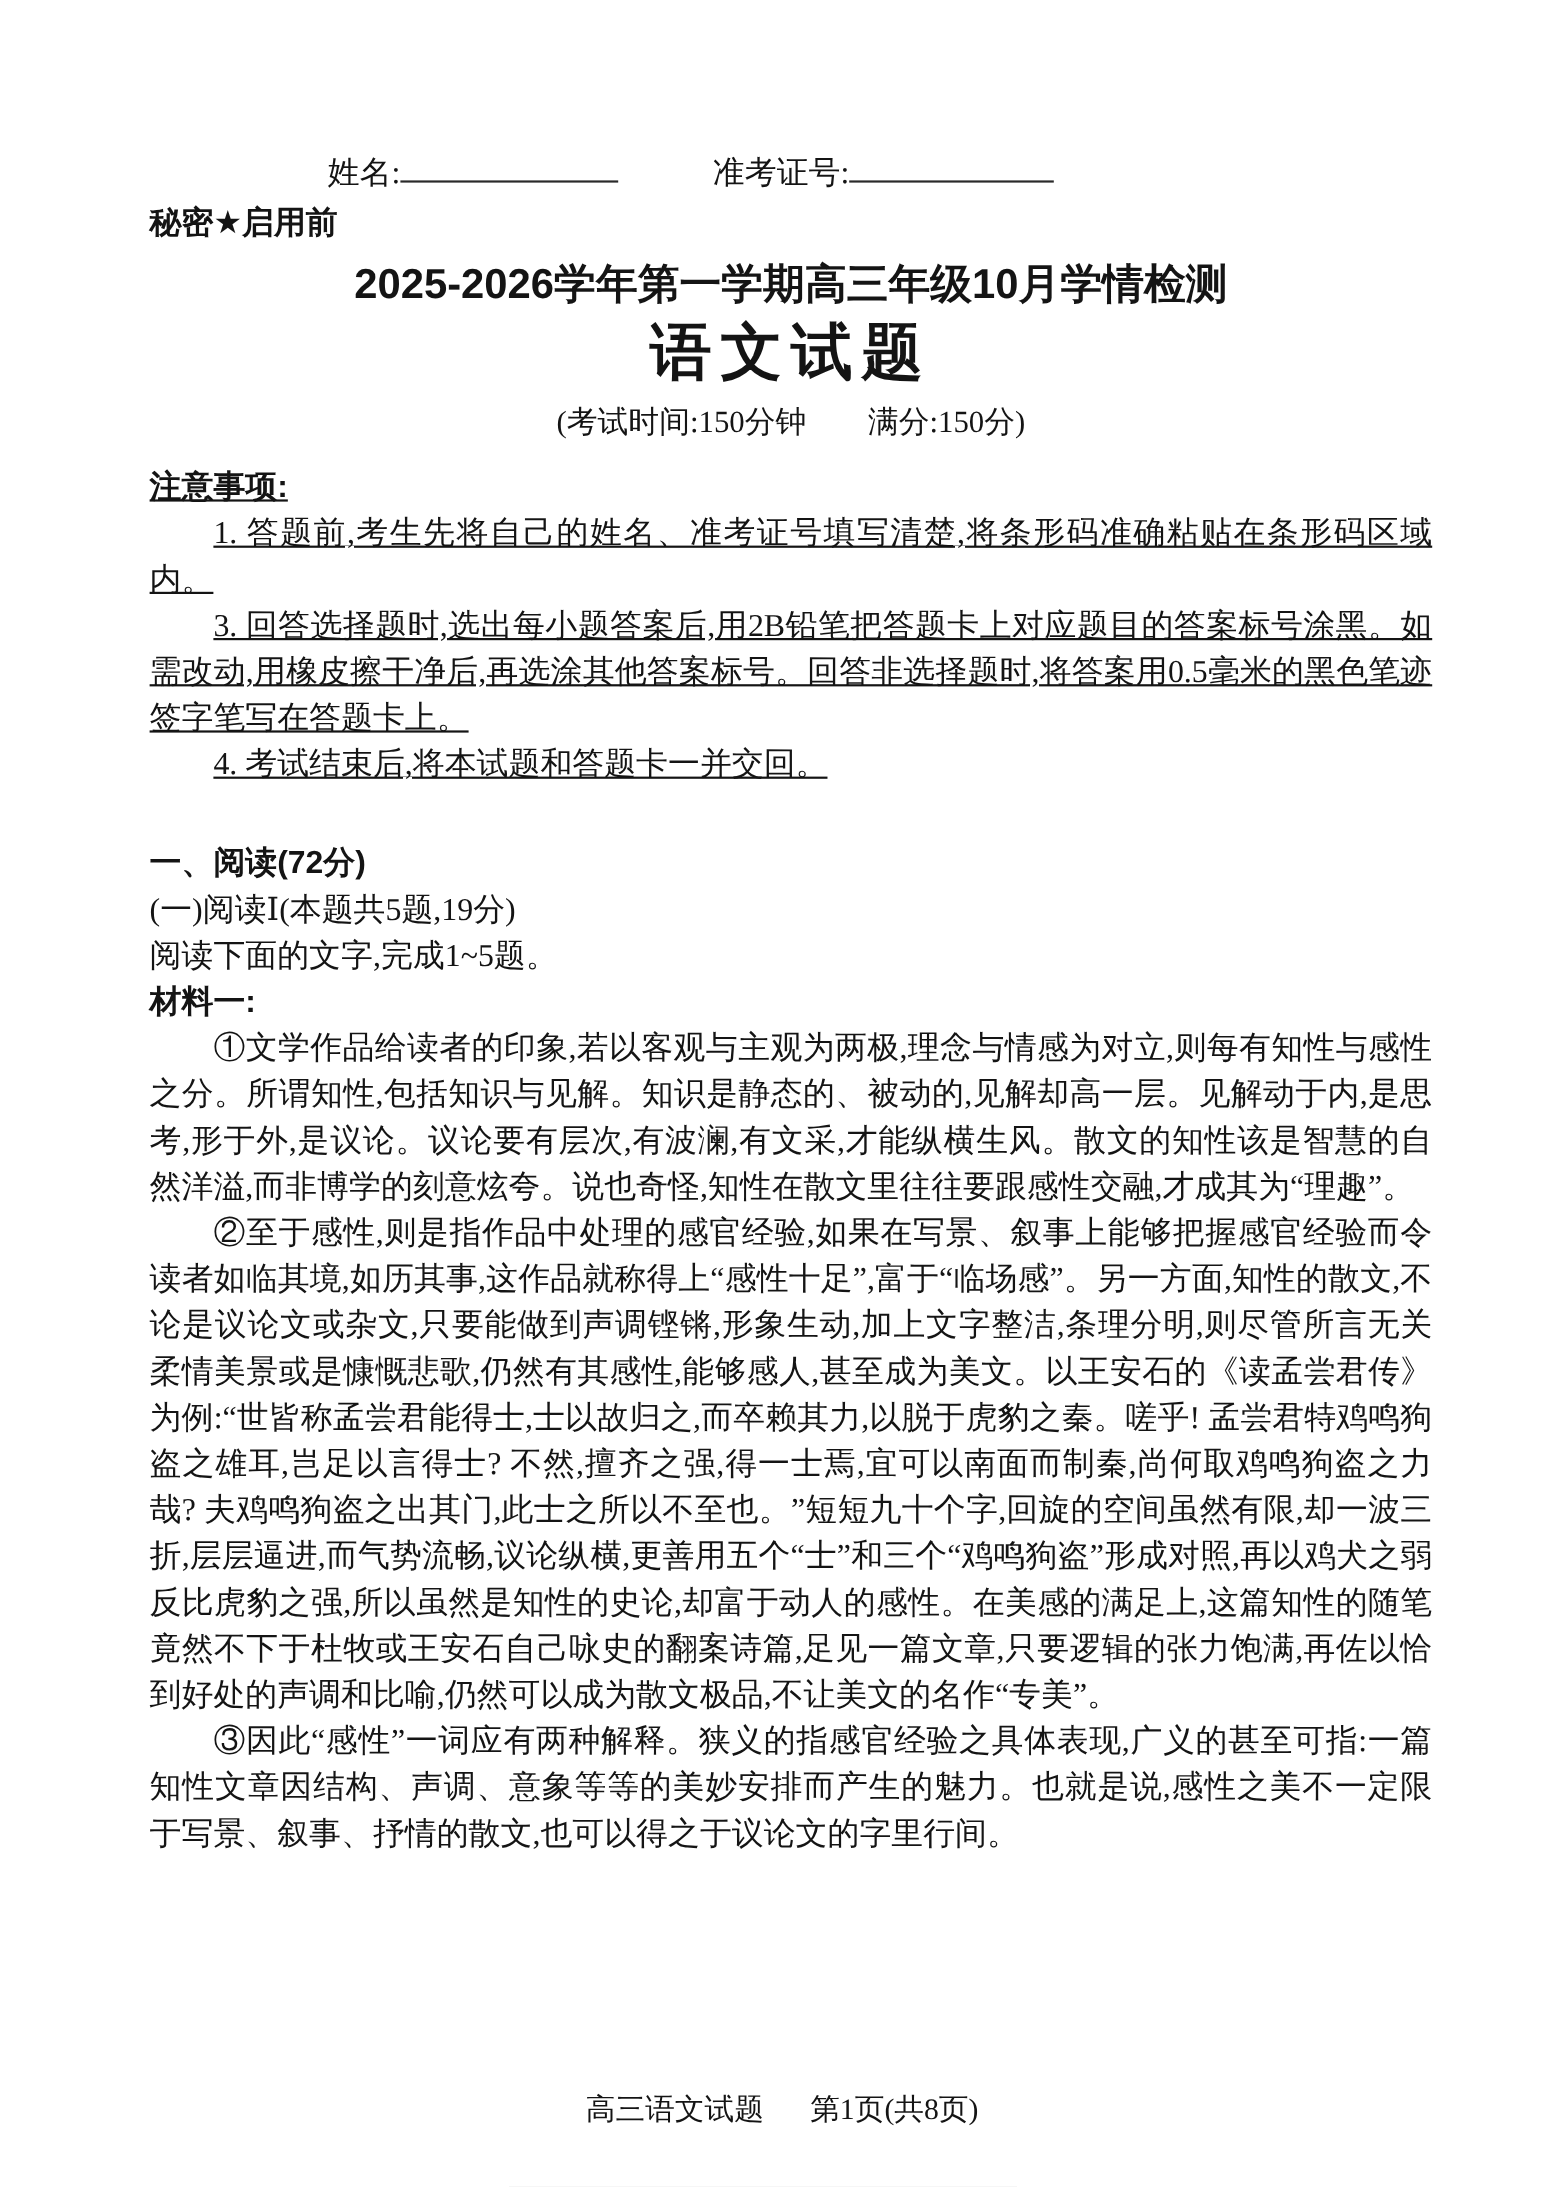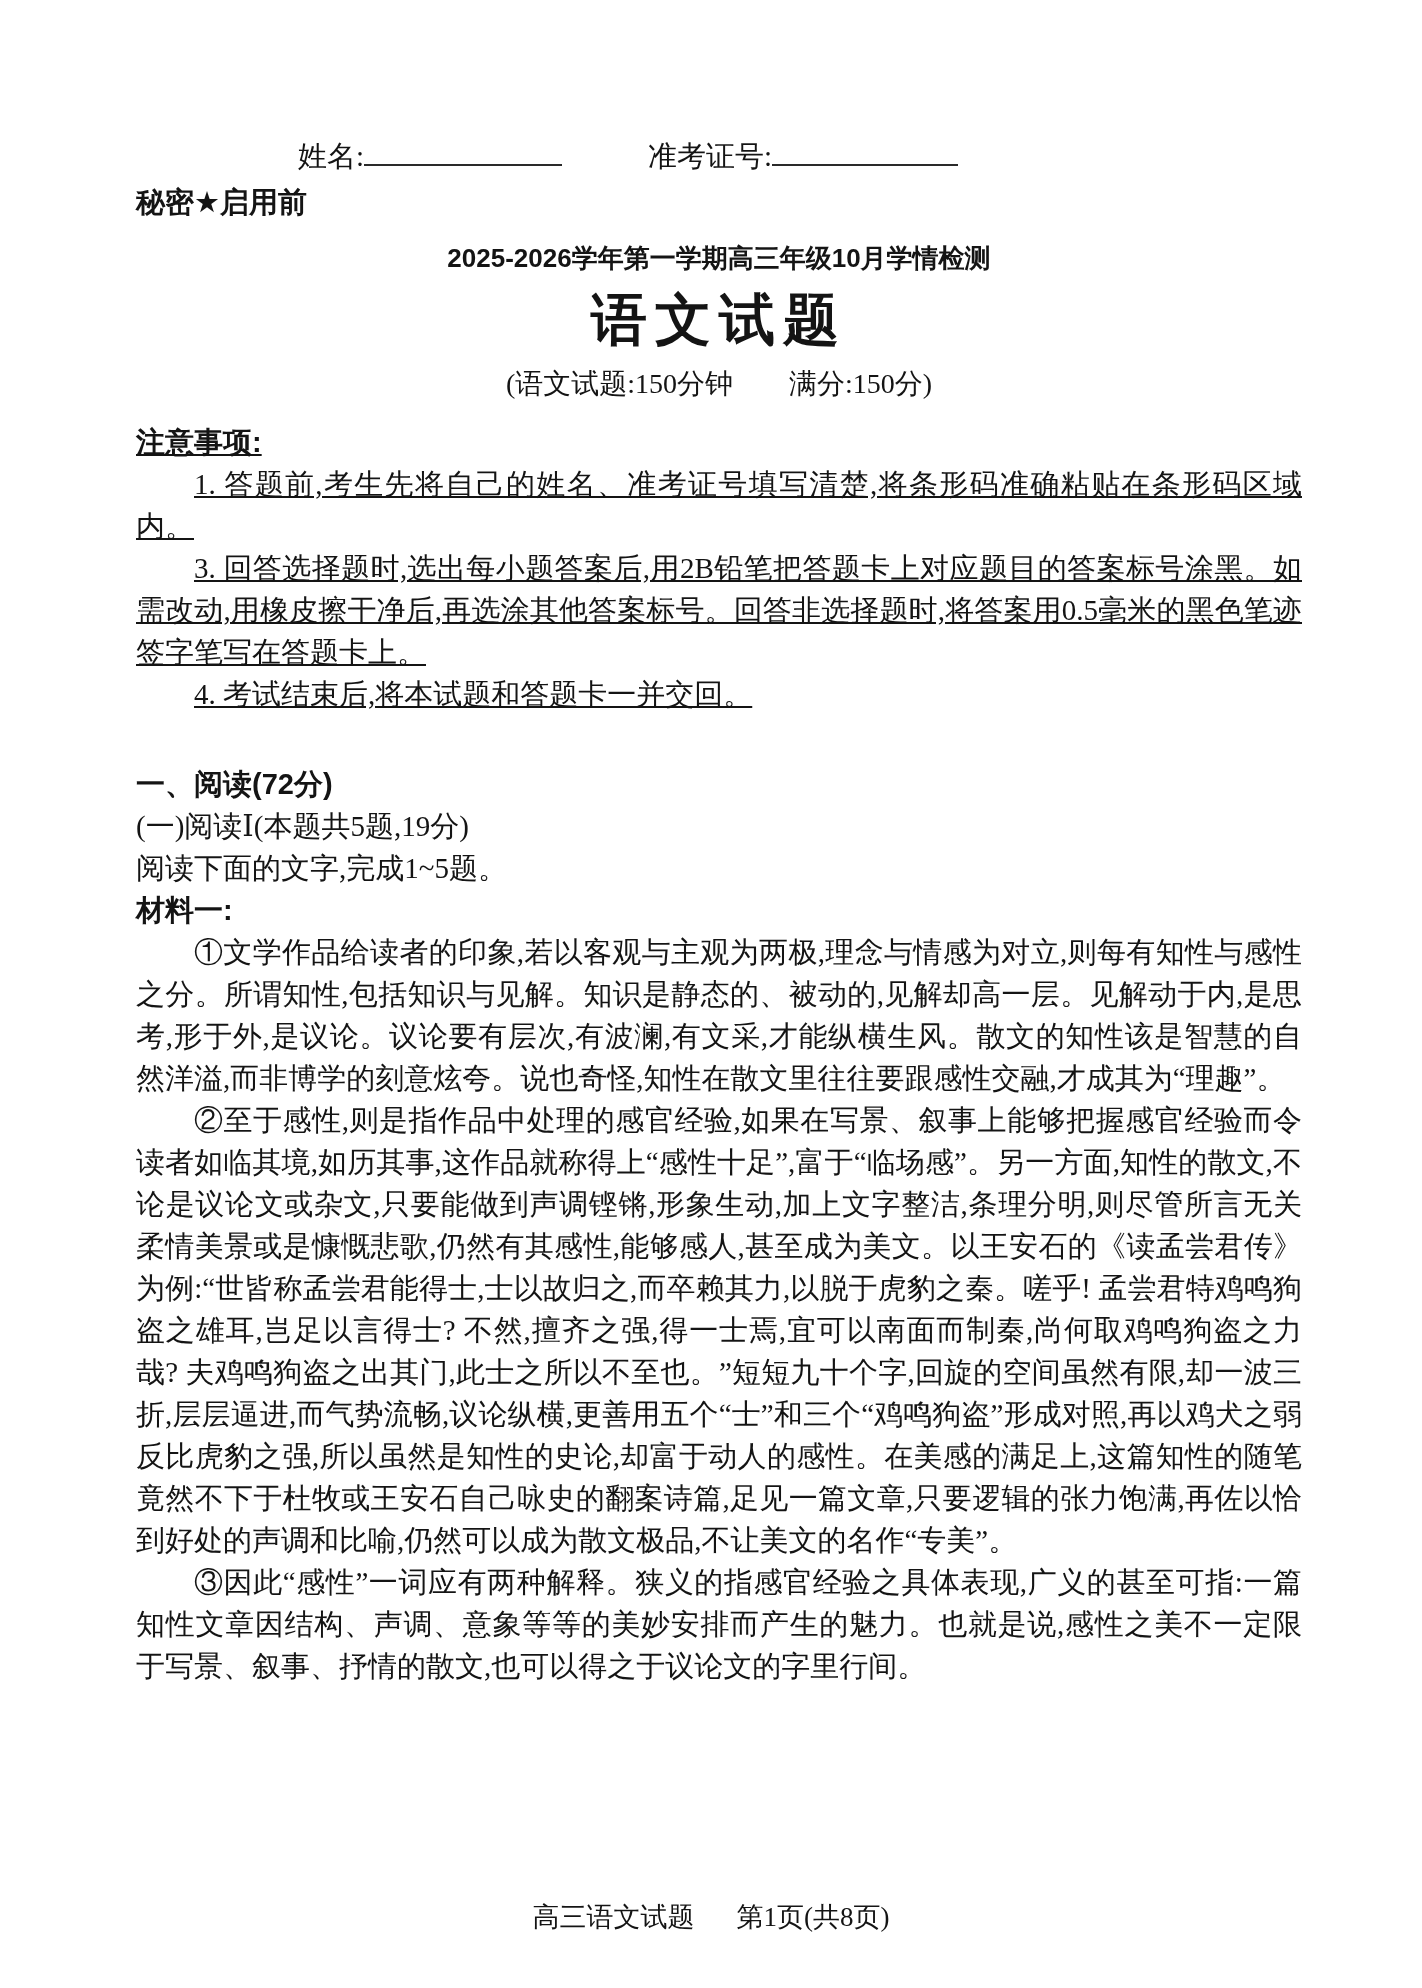--- a/index.html
+++ b/index.html
@@ -31,21 +31,21 @@
     height: 1.05em;
     border-bottom: 2px solid #2a2a2a;
     vertical-align: baseline;
   }
   .blank.short { width: 186px; }
   .admission-label { margin-left: 86px; }
   .secrecy { margin-top: 4px; font-size: 29px; }
   .term-title {
     margin: 12px 0 0 0;
     text-align: center;
-    font-size: 26px;
+    font-size: 38px;
     line-height: 46px;
   }
   .subject-title {
     margin: 6px 0 0 0;
     text-align: center;
     font-size: 56px;
     line-height: 66px;
     font-weight: bold;
     letter-spacing: 8px;
   }
@@ -81,21 +81,21 @@
   <div class="name-row">
     <span>姓名:</span><span class="blank"></span><span class="admission-label">准考证号:</span><span class="blank short"></span>
   </div>
 
   <div class="secrecy heiti">秘密★启用前</div>
 
   <div class="term-title heiti">2025-2026学年第一学期高三年级10月学情检测</div>
 
   <div class="subject-title">语文试题</div>
 
-  <div class="exam-meta">(语文试题:150分钟　　满分:150分)</div>
+  <div class="exam-meta">(考试时间:150分钟　　满分:150分)</div>
 
   <div class="notice-block">
     <div class="heiti">注意事项:</div>
     <p class="para">1. 答题前,考生先将自己的姓名、准考证号填写清楚,将条形码准确粘贴在条形码区域内。</p>
     <p class="para">3. 回答选择题时,选出每小题答案后,用2B铅笔把答题卡上对应题目的答案标号涂黑。如需改动,用橡皮擦干净后,再选涂其他答案标号。回答非选择题时,将答案用0.5毫米的黑色笔迹签字笔写在答题卡上。</p>
     <p class="para">4. 考试结束后,将本试题和答题卡一并交回。</p>
   </div>
 
   <div class="reading-block">
     <div class="heiti section-title">一、阅读(72分)</div>

